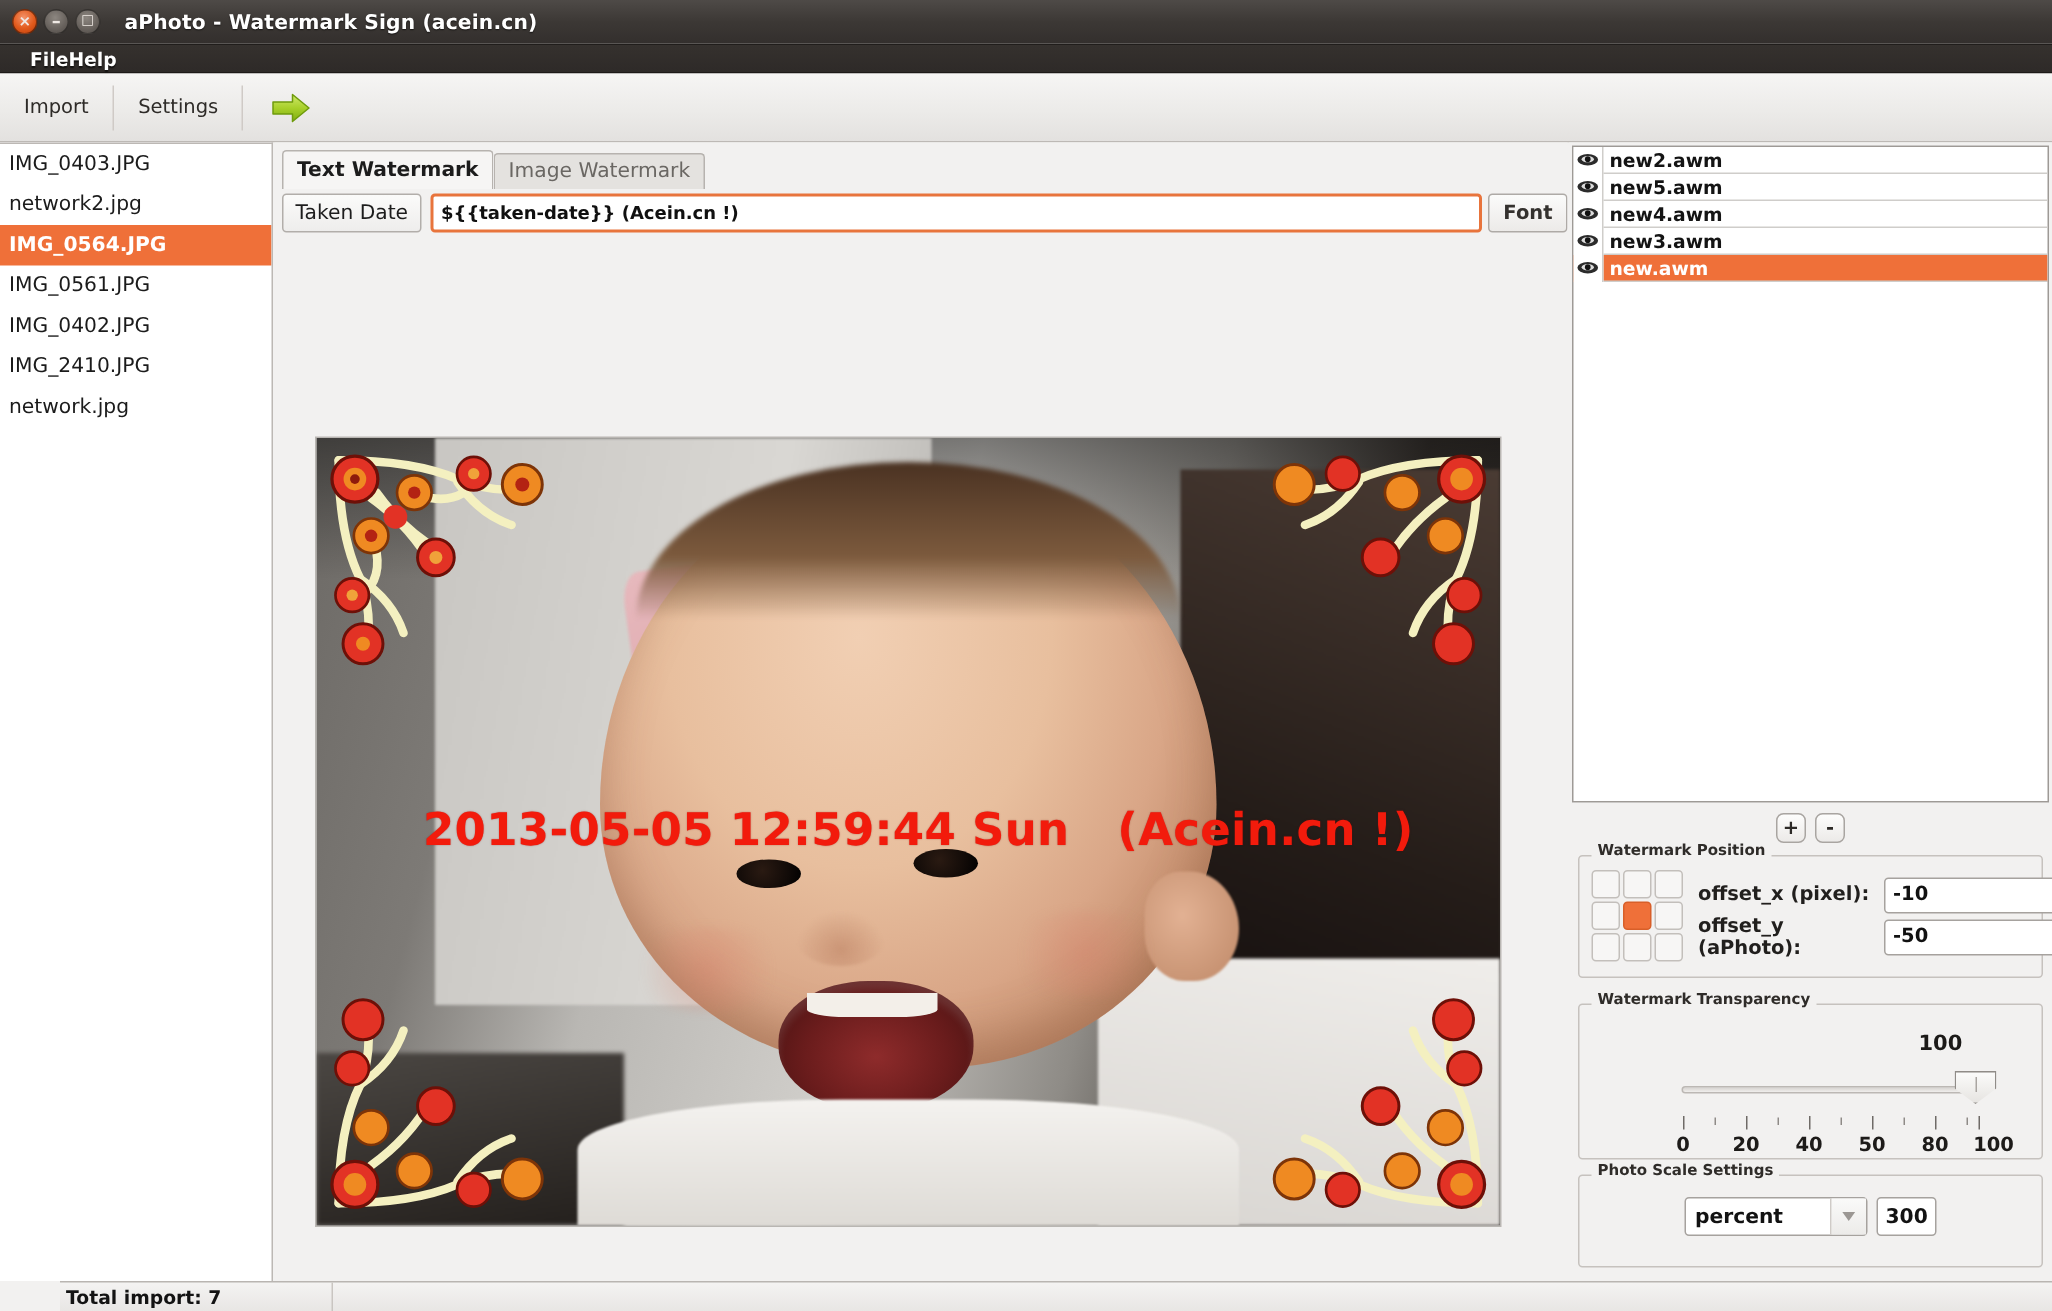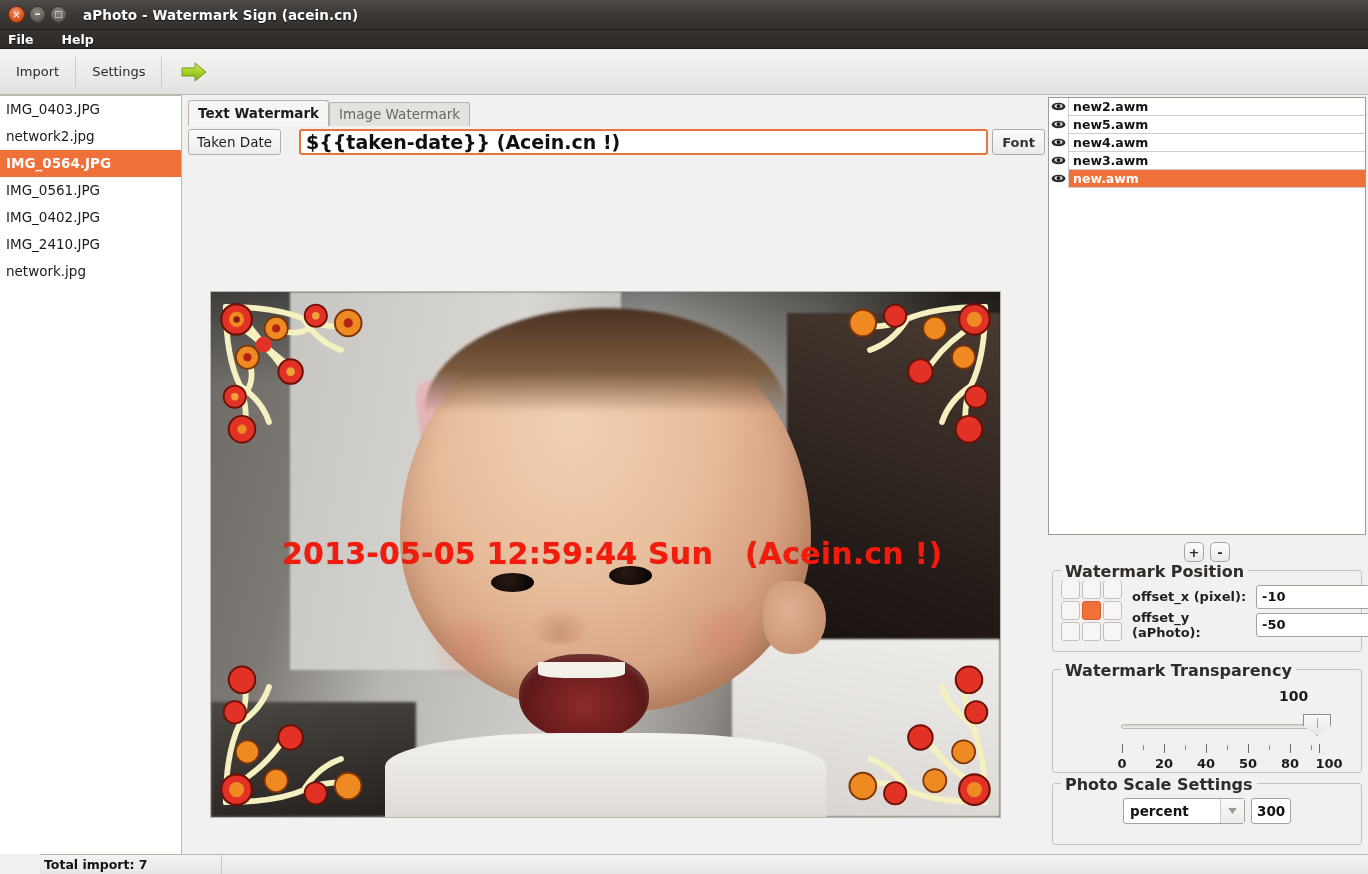--- a/index.html
+++ b/index.html
@@ -28,21 +28,21 @@
   .wb.min .g { font-size: 12px; margin-top:-2px;}
   .wb.max .g { font-size: 9px; }
   .title-text {
     margin-left: 12px; color: #ffffff; font-size: 13.5px; font-weight: bold;
     text-shadow: 0 1px 1px rgba(0,0,0,.65); letter-spacing: .1px;
   }
 
   
   .menubar {
     height: 19px; background: linear-gradient(to bottom,#35312e,#2e2a28);
-    display: flex; align-items: center; padding-left: 8px; gap: 28px;
+    display: flex; align-items: center; padding-left: 20px; gap: 0;
     border-bottom: 1px solid #1d1a18;
   }
   .menubar .mi { color: #ffffff; font-size: 12.5px; font-weight: bold;
                  text-shadow: 0 1px 1px rgba(0,0,0,.6); cursor: default; }
 
   
   .toolbar {
     height: 46px; background: linear-gradient(to bottom,#f6f5f4 0%,#ecebe9 55%,#e3e1df 100%);
     border-bottom: 1px solid #bdb9b5;
     display: flex; align-items: center;
@@ -76,23 +76,23 @@
   .tab.active { background: #f6f5f4; color: #1c1c1c; font-weight: 600; height: 26px; line-height: 24px; }
   .tab.idle   { background: #e4e2df; color: #6a6763; }
 
   .textrow { display: flex; align-items: center; height: 26px; margin: 3px 0 0 5px; }
   .taken-btn {
     height: 26px; padding: 0 8px; display: flex; align-items: center;
     font-size: 13.5px; color: #1d1d1d; background: linear-gradient(to bottom,#fbfbfa,#eeedec);
     border: 1px solid #b2aeaa; border-radius: 3px; cursor: default; font-weight: 500;
   }
   .wm-input {
-    height: 26px; flex: 1; margin-left: 18px; padding: 0 5px;
+    height: 26px; flex: 1; margin-left: 6px; padding: 0 5px;
     background: #ffffff; border: 2px solid #e8743c; border-radius: 3px;
-    font-size: 19px; color: #101010; font-weight: 600; line-height: 22px;
+    font-size: 12px; color: #101010; font-weight: 600; line-height: 22px;
     font-family: "DejaVu Sans", "Liberation Sans", sans-serif;
     display:flex; align-items:center; white-space: nowrap; overflow: hidden;
   }
   .font-btn {
     height: 26px; margin-left: 4px; padding: 0 9px; display:flex; align-items:center;
     font-size: 13px; color: #34312e; background: linear-gradient(to bottom,#fbfbfa,#eceae8);
     border: 1px solid #aeaaa6; border-radius: 3px; cursor: default; font-weight: 600;
   }
 
   .preview-area { position: relative; width: 862px; height: 690px; }
@@ -186,21 +186,21 @@
   .pmrow { position:absolute; left:0; top: 447px; width: 322px;
            display:flex; justify-content:center; gap: 6px; }
   .sq-btn { width: 20px; height: 20px; border: 1px solid #a9a5a1; border-radius: 5px;
             background: linear-gradient(to bottom,#fdfdfc,#eceae8);
             font-size: 13px; color:#2d2a27; display:flex; align-items:center;
             justify-content:center; cursor:default; font-weight:700; line-height: 1;}
 
   .group { position:absolute; left: 6px; width: 310px;
            border: 1px solid #c6c2be; border-radius: 3px; background: transparent; }
   .group > .gtitle { position:absolute; top: -9px; left: 8px; padding: 0 4px;
-           background: #f2f1f0; font-size: 16px; color: #2f2c29; font-weight: 600; }
+           background: #f2f1f0; font-size: 10px; color: #2f2c29; font-weight: 600; }
   #grp-pos  { top: 475px; height: 82px; }
   #grp-tr   { top: 574px; height: 104px; }
   #grp-sc   { top: 688px; height: 62px; }
 
   .posbody { display:flex; align-items:center; padding: 9px 0 0 8px; }
   .grid3 { display:grid; grid-template-columns: repeat(3, 19px);
            grid-template-rows: repeat(3, 19px); gap: 2px; flex:none;}
   .gcell { border: 1px solid #c3bfbb; border-radius: 3px; background:#f7f6f5; cursor:default;}
   .gcell.on { background: #ef7039; border-color:#d85f29; }
   .offsets { margin-left: 10px; }

